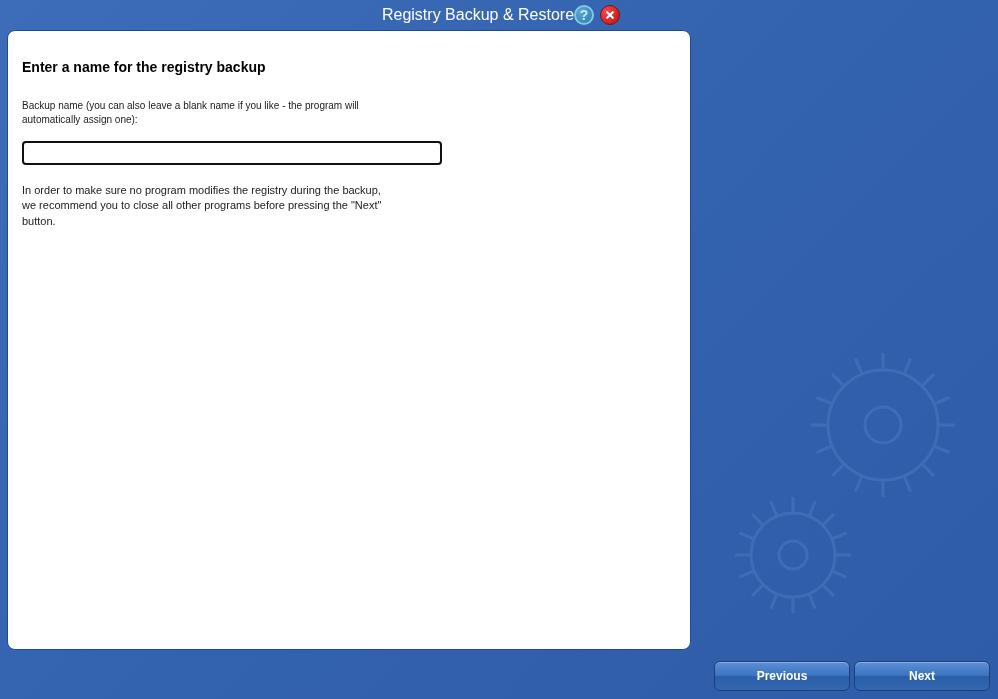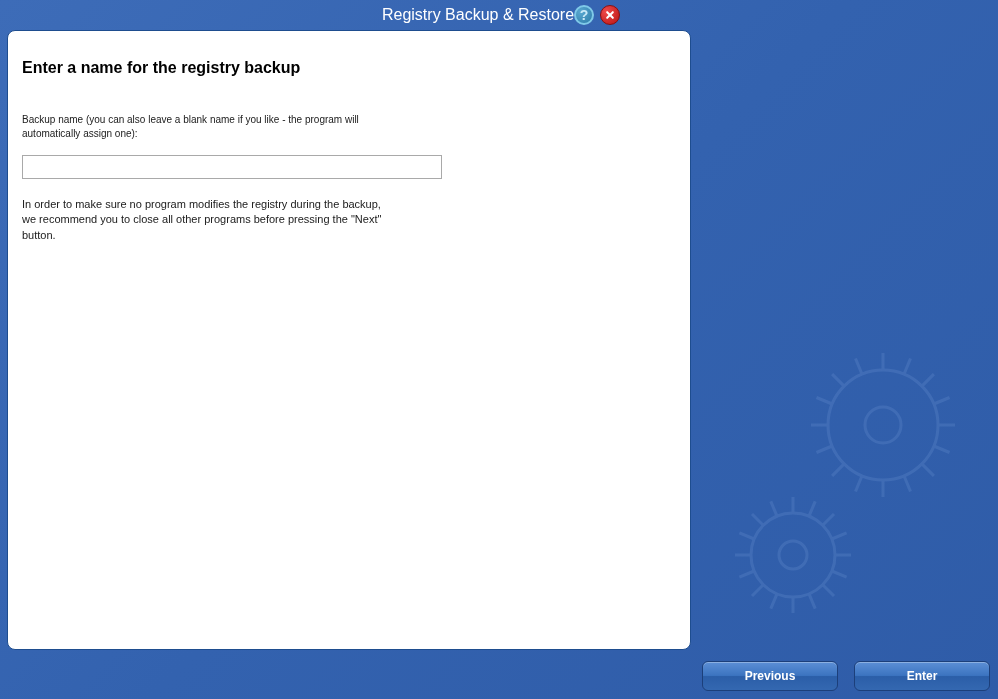--- a/index.html
+++ b/index.html
@@ -83,24 +83,24 @@
       left: 7px;
       top: 30px;
       width: 684px;
       height: 620px;
       background: #ffffff;
       border: 1px solid #1e4d8f;
       border-radius: 8px;
       padding: 28px 14px 14px 14px;
     }
     .page-heading {
-      font-size: 16px;
+      font-size: 14px;
       font-weight: bold;
       color: #000000;
-      margin-bottom: 36px;
+      margin-bottom: 24px;
     }
     .instruction-text {
       font-size: 10px;
       color: #202020;
       line-height: 1.4;
       margin-bottom: 14px;
       max-width: 360px;
     }
     .backup-input {
       width: 420px;
@@ -124,21 +124,21 @@
       width: 260px;
       height: 300px;
       opacity: 0.25;
       pointer-events: none;
     }
     .footer-buttons {
       position: absolute;
       bottom: 8px;
       right: 8px;
       display: flex;
-      gap: 16px;
+      gap: 4px;
     }
     .nav-button {
       width: 136px;
       height: 30px;
       border: 1px solid #1c3f7a;
       border-radius: 6px;
       background: linear-gradient(to bottom, #5c8fd6 0%, #3c74c0 48%, #2b5ea8 52%, #3468b1 100%);
       color: #ffffff;
       font-size: 12px;
       font-weight: bold;
@@ -212,15 +212,15 @@
           <line x1="-38.8" y1="16" x2="-53.6" y2="22.2"></line>
           <line x1="-38.8" y1="-16" x2="-53.6" y2="-22.2"></line>
           <line x1="-16" y1="-38.8" x2="-22.2" y2="-53.6"></line>
         </g>
       </g>
     </g>
   </svg>
 
   <div class="footer-buttons">
     <button class="nav-button">Previous</button>
-    <button class="nav-button">Enter</button>
+    <button class="nav-button">Next</button>
   </div>
 </div>
 
 </body></html>

